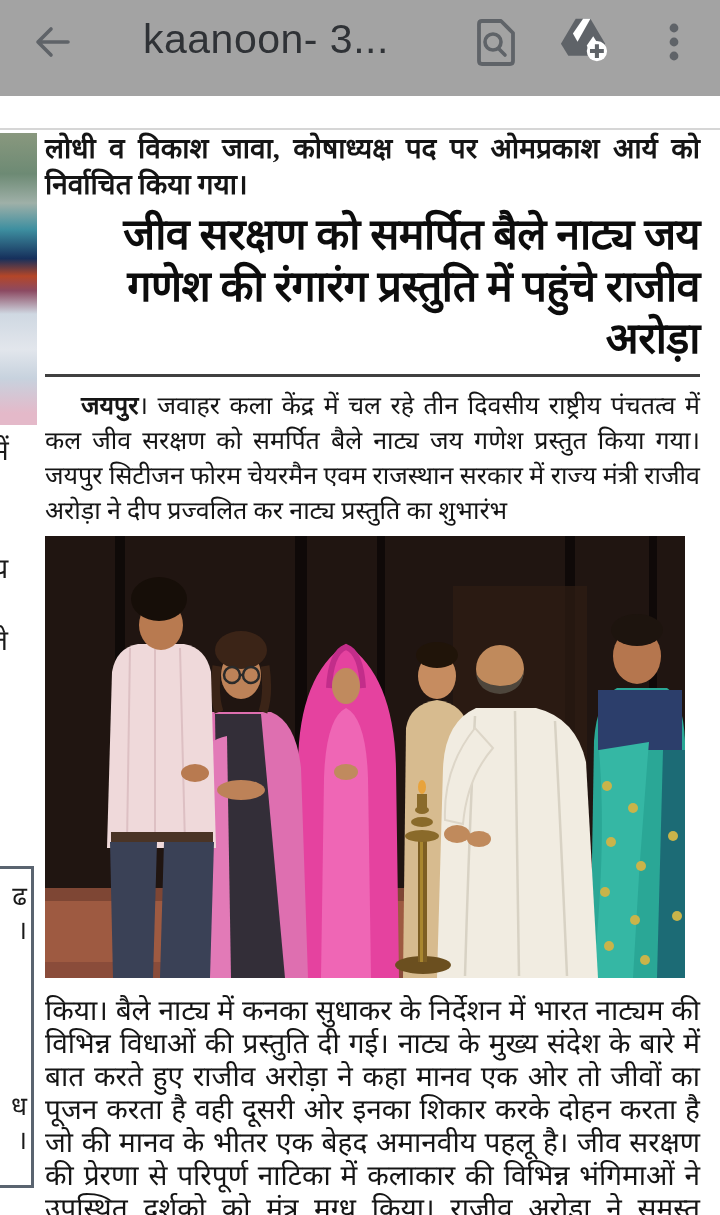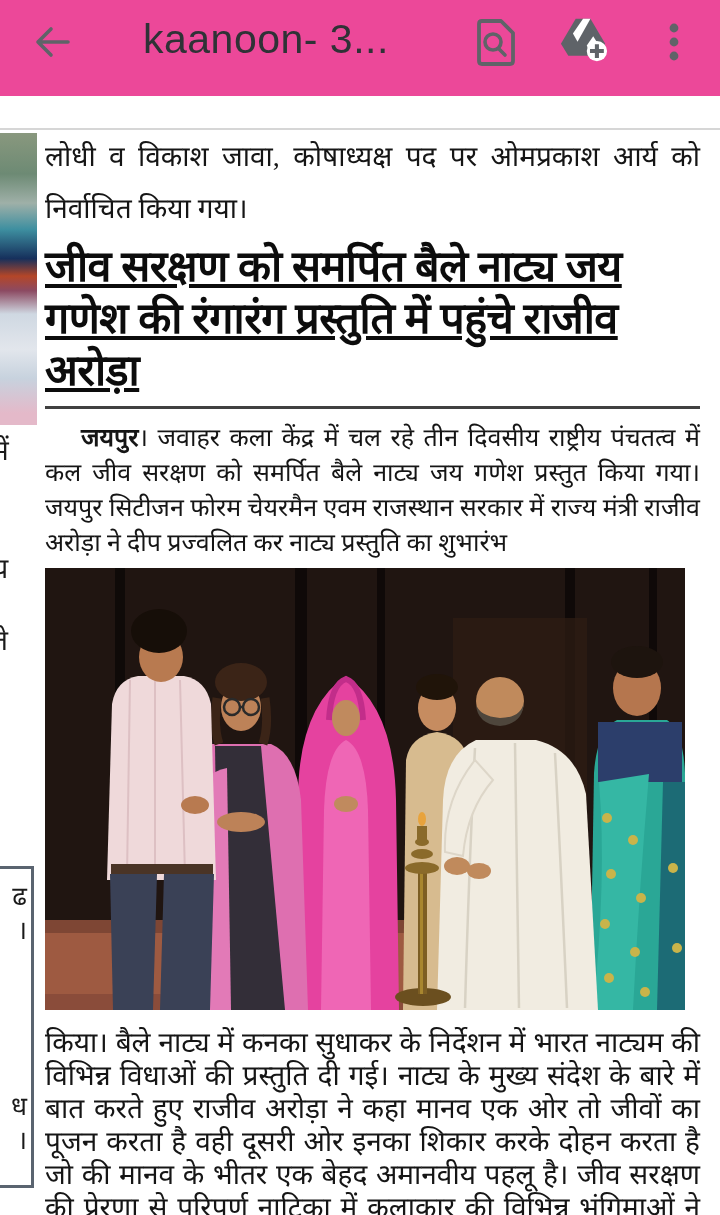--- a/index.html
+++ b/index.html
@@ -1,37 +1,37 @@
 <!DOCTYPE html>
 <html><head>
 <meta charset="utf-8">
 <style>
   * { margin:0; padding:0; box-sizing:border-box; }
   html,body { width:720px; height:1215px; background:#ffffff; overflow:hidden;
               font-family:"Liberation Serif", serif; }
   .stage { position:relative; width:720px; height:1215px; background:#fff; }
 
   
-  .appbar { position:absolute; top:0; left:0; width:720px; height:96px; background:#ec4899; z-index:5;padding-left:40px; }
+  .appbar { position:absolute; top:0; left:0; width:720px; height:96px; background:#a3a3a3; z-index:5;padding-left:40px; }
   .back-btn { position:absolute; left:30px; top:20px; width:44px; height:44px; cursor:pointer; }
   .appbar-title { position:absolute; left:143px; top:16px; font-family:"Liberation Sans", sans-serif;
                   font-size:41px; color:#2f3236; letter-spacing:0.5px; white-space:nowrap; }
   .action-btn { position:absolute; top:16px; width:48px; height:52px; cursor:pointer; }
   .btn-find  { left:472px; }
   .btn-drive { left:560px; }
   .btn-menu  { left:650px; }
 
   
   .page-top-line { position:absolute; top:128px; left:0; width:720px; height:2px; background:#d6d6d6; }
 
   
   .article { position:absolute; left:45px; top:131px; width:655px; color:#151515; }
-  .p-intro { font-size:28px; line-height:52px; text-align:justify; }
+  .p-intro { font-size:28px; line-height:36px; text-align:justify;font-weight:bold; }
   .headline { margin-top:6px; font-size:43px; line-height:52px; font-weight:bold;
-              text-align:left; color:#0c0c0c; letter-spacing:-0.5px;text-decoration:underline; }
+              text-align:right; color:#0c0c0c; letter-spacing:-0.5px; }
   .head-rule { border:none; border-top:3px solid #404040; margin:9px 0 11px 0; }
   .p-body1 { font-size:25px; line-height:35px; text-align:justify; text-indent:36px; }
   .p-body1 b { font-weight:bold; }
   .photo-wrap { margin:8px 0 16px 0; width:640px; height:442px; overflow:hidden; }
   .photo-wrap svg { display:block; width:640px; height:442px; }
   .p-body2 { font-size:28px; line-height:33px; text-align:justify; }
 
   
   .frag-img { position:absolute; left:0; top:133px; width:37px; height:292px;
     background:linear-gradient(180deg,#89987e 0%,#6d8a74 14%,#9fb0a8 24%,#3e8fa0 33%,

